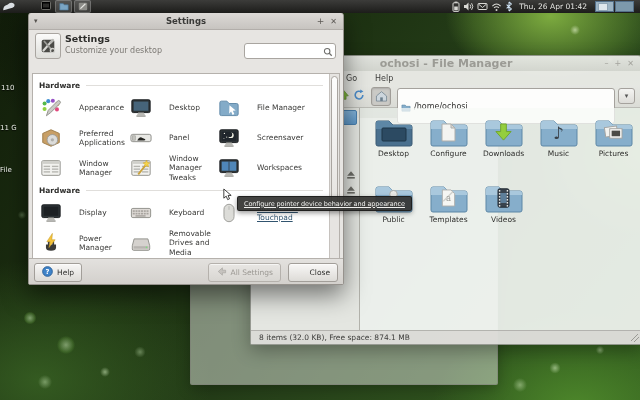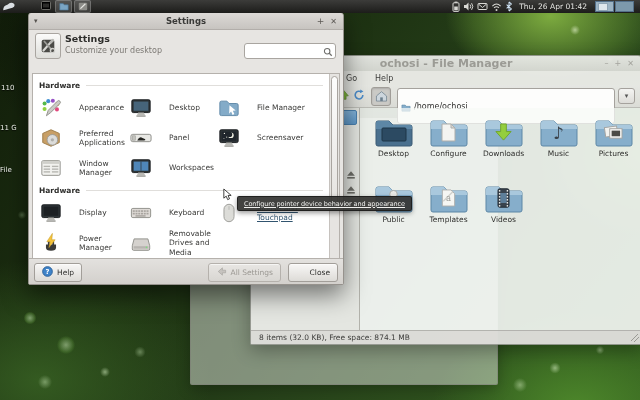--- a/index.html
+++ b/index.html
@@ -448,20 +448,39 @@
                   <rect x="4" y="15.5" width="7" height="1.5"></rect>
                   <rect x="13" y="15.5" width="7" height="1.5"></rect>
                 </g>
               </svg>
             </span>
             <span class="s-label">Window Manager</span>
           </div>
           <div class="s-item">
             <span class="s-icon">
               <svg width="22" height="22" viewBox="0 0 24 24">
+                <rect x="2" y="4" width="20" height="16" rx="1.5" fill="#f2f2ef" stroke="#8c8c87"></rect>
+                <rect x="2.5" y="4.5" width="19" height="3" fill="#cfcfca"></rect>
+                <g fill="#b5b5b0">
+                  <rect x="4" y="9.5" width="7" height="1.5"></rect>
+                  <rect x="13" y="9.5" width="7" height="1.5"></rect>
+                  <rect x="4" y="12.5" width="7" height="1.5"></rect>
+                  <rect x="13" y="12.5" width="7" height="1.5"></rect>
+                  <rect x="4" y="15.5" width="7" height="1.5"></rect>
+                  <rect x="13" y="15.5" width="7" height="1.5"></rect>
+                </g>
+                <path d="M9 19 L16.5 9.5" stroke="#caa23c" stroke-width="2"></path>
+                <path d="M18 3.5 l1.1 2.4 2.6 .4 -1.9 1.9 .5 2.6 -2.3-1.2 -2.3 1.2 .5-2.6 -1.9-1.9 2.6-.4z" fill="#f5d34a" stroke="#c79a1e" stroke-width="0.5"></path>
+              </svg>
+            </span>
+            <span class="s-label">Window Manager Tweaks</span>
+          </div>
+          <div class="s-item">
+            <span class="s-icon">
+              <svg width="22" height="22" viewBox="0 0 24 24">
                 <rect x="2" y="3" width="20" height="14" rx="1.6" fill="#2e3437" stroke="#15181a"></rect>
                 <rect x="4" y="5" width="16" height="10" fill="#4f86b8"></rect>
                 <rect x="11.6" y="5" width="0.8" height="10" fill="#2e3437"></rect>
                 <path d="M9 17 h6 l1.5 3 h-9 z" fill="#b9b9b4"></path>
                 <rect x="7" y="20" width="10" height="1.6" fill="#9c9c97"></rect>
               </svg>
             </span>
             <span class="s-label">Workspaces</span>
           </div>
         </div>

